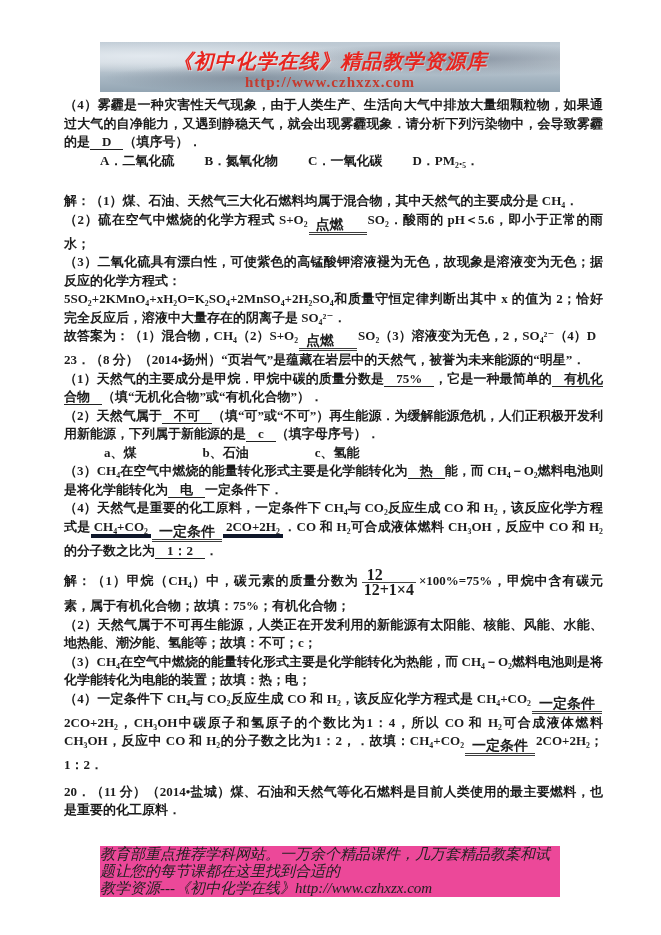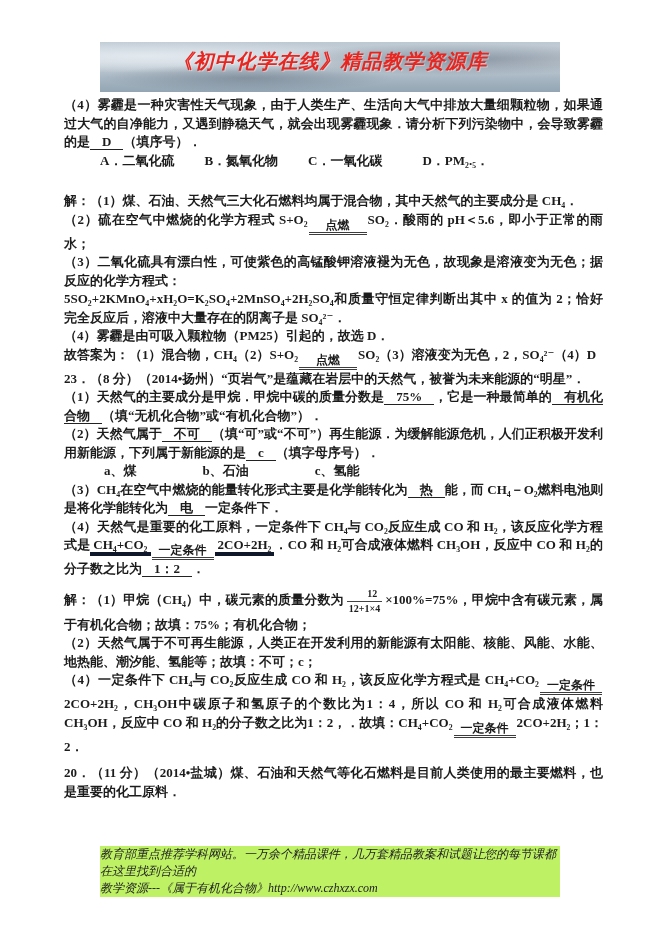--- a/index.html
+++ b/index.html
@@ -19,70 +19,70 @@
     text-shadow:1px 1px 0 rgba(255,255,255,0.35);}
   .banner-url{position:absolute;bottom:1px;left:0;width:100%;text-align:center;
     color:#c53a2e;font-size:15px;font-weight:bold;letter-spacing:1px;}
 
   
   .content{position:absolute;left:64px;top:96px;width:539px;
     font-size:13px;line-height:18.5px;text-align:justify;}
   .content p{margin:0;font-weight:bold;}
   .opts{padding-left:36px;}
   .opt{display:inline-block;margin-right:30px;}
-  .opt:last-child{margin-right:0;margin-left:10px;}
+  .opt:last-child{margin-right:0;}
   .subopt{display:inline-block;margin-right:26px;margin-left:40px;}
   .m-top-lg{margin-top:22px !important;}
   .m-top-sm{margin-top:8px !important;}
 
   
   .blank{border-bottom:1px solid #222;padding:0 12px;}
   .blank-eq{border-bottom:4px solid #0f172a;padding:0 3px;}
 
   
   .ceq{display:inline-block;vertical-align:-5px;margin:0 1px;}
-  .ceq-t{display:block;font-size:12px;line-height:12px;text-align:center;
+  .ceq-t{display:block;font-size:14px;line-height:12px;
     padding:0 7px 1px 7px;border-bottom:3px double #3c3c3c;min-width:44px;margin-top:8px;}
 
   
-  .frac{display:inline-block;vertical-align:middle;text-align:right;
-    margin:0 3px;font-size:10px;line-height:14px;}
+  .frac{display:inline-block;vertical-align:middle;text-align:left;
+    margin:0 3px;font-size:16px;line-height:14px;}
   .fr-n{display:block;border-bottom:1px solid #444;padding:0 5px;}
   .fr-d{display:block;padding:0 2px;}
 
   
-  .footer{position:absolute;left:100px;top:846px;width:460px;background:#bef264;
-    font-style:italic;font-size:12px;line-height:17px;color:#222;}
+  .footer{position:absolute;left:100px;top:846px;width:460px;background:#ec4899;
+    font-style:italic;font-size:15px;line-height:17px;color:#222;}
 </style>
 </head>
 <body>
 
 <div class="page">
 
   <div class="banner">
     <div class="banner-title">《初中化学在线》精品教学资源库</div>
+    <div class="banner-url">http://www.czhxzx.com</div>
   </div>
 
   <div class="content">
 
     <p><span>（4）雾霾是一种灾害性天气现象，由于人类生产、生活向大气中排放大量细颗粒物，如果通过大气的自净能力，又遇到静稳天气，就会出现雾霾现象．请分析下列污染物中，会导致雾霾的是</span><span class="blank">D</span><span>（填序号）．</span></p>
 
     <p class="opts">
       <span class="opt">A．二氧化硫</span><span class="opt">B．氮氧化物</span><span class="opt">C．一氧化碳</span><span class="opt">D．PM₂.₅．</span>
     </p>
 
     <p class="m-top-lg"><span>解：（1）煤、石油、天然气三大化石燃料均属于混合物，其中天然气的主要成分是 CH₄．</span></p>
 
     <p><span>（2）硫在空气中燃烧的化学方程式 S+O₂</span><span class="ceq"><span class="ceq-t">点燃</span></span><span>SO₂．酸雨的 pH＜5.6，即小于正常的雨水；</span></p>
 
     <p><span>（3）二氧化硫具有漂白性，可使紫色的高锰酸钾溶液褪为无色，故现象是溶液变为无色；据反应的化学方程式：</span></p>
 
     <p><span>5SO₂+2KMnO₄+xH₂O=K₂SO₄+2MnSO₄+2H₂SO₄</span><span>和质量守恒定律判断出其中 x 的值为 2；恰好完全反应后，溶液中大量存在的阴离子是 SO₄²⁻．</span></p>
 
-    <p><span>（4）雾霾是由可吸入颗粒物（PM25）引起的，故选 D．</span></p>
 
     <p><span>故答案为：（1）混合物，CH₄（2）S+O₂</span><span class="ceq"><span class="ceq-t">点燃</span></span><span>SO₂（3）溶液变为无色，2，SO₄²⁻（4）D</span></p>
 
     <p><span>23．（8 分）（2014•扬州）“页岩气”是蕴藏在岩层中的天然气，被誉为未来能源的“明星”．</span></p>
 
     <p><span>（1）天然气的主要成分是甲烷．甲烷中碳的质量分数是</span><span class="blank">75%</span><span>，它是一种最简单的</span><span class="blank">有机化合物</span><span>（填“无机化合物”或“有机化合物”）．</span></p>
 
     <p><span>（2）天然气属于</span><span class="blank">不可</span><span>（填“可”或“不可”）再生能源．为缓解能源危机，人们正积极开发利用新能源，下列属于新能源的是</span><span class="blank">c</span><span>（填字母序号）．</span></p>
 
     <p>
@@ -90,25 +90,26 @@
     </p>
 
     <p><span>（3）CH₄在空气中燃烧的能量转化形式主要是化学能转化为</span><span class="blank">热</span><span>能，而 CH₄－O₂燃料电池则是将化学能转化为</span><span class="blank">电</span><span>一定条件下．</span></p>
 
     <p><span>（4）天然气是重要的化工原料，一定条件下 CH₄与 CO₂反应生成 CO 和 H₂，该反应化学方程式是</span><span class="blank-eq">CH₄+CO₂</span><span class="ceq"><span class="ceq-t">一定条件</span></span><span class="blank-eq">2CO+2H₂</span><span>．CO 和 H₂可合成液体燃料 CH₃OH，反应中 CO 和 H₂的分子数之比为</span><span class="blank">1：2</span><span>．</span></p>
 
     <p class="m-top-sm"><span>解：（1）甲烷（CH₄）中，碳元素的质量分数为</span><span class="frac"><span class="fr-n">12</span><span class="fr-d">12+1×4</span></span><span>×100%=75%，甲烷中含有碳元素，属于有机化合物；故填：75%；有机化合物；</span></p>
 
     <p><span>（2）天然气属于不可再生能源，人类正在开发利用的新能源有太阳能、核能、风能、水能、地热能、潮汐能、氢能等；故填：不可；c；</span></p>
 
+    <p><span>（3）CH₄在空气中燃烧的能量转化形式主要是化学能转化为热能，而 CH₄－O₂燃料电池则是将化学能转化为电能的装置；故填：热；电；</span></p>
 
     <p><span>（4）一定条件下 CH₄与 CO₂反应生成 CO 和 H₂，该反应化学方程式是 CH₄+CO₂</span><span class="ceq"><span class="ceq-t">一定条件</span></span><span>2CO+2H₂，CH₃OH中碳原子和氢原子的个数比为1：4，所以 CO 和 H₂可合成液体燃料 CH₃OH，反应中 CO 和 H₂的分子数之比为1：2，．故填：CH₄+CO₂</span><span class="ceq"><span class="ceq-t">一定条件</span></span><span>2CO+2H₂；1：2．</span></p>
 
     <p class="m-top-sm"><span>20．（11 分）（2014•盐城）煤、石油和天然气等化石燃料是目前人类使用的最主要燃料，也是重要的化工原料．</span></p>
 
   </div>
 
   <div class="footer">
     <div>教育部重点推荐学科网站。一万余个精品课件，几万套精品教案和试题让您的每节课都在这里找到合适的</div>
-    <div>教学资源---《属于有机化合物》http://www.czhxzx.com</div>
+    <div>教学资源---《初中化学在线》http://www.czhxzx.com</div>
   </div>
 
 </div>
 
 </body></html>

